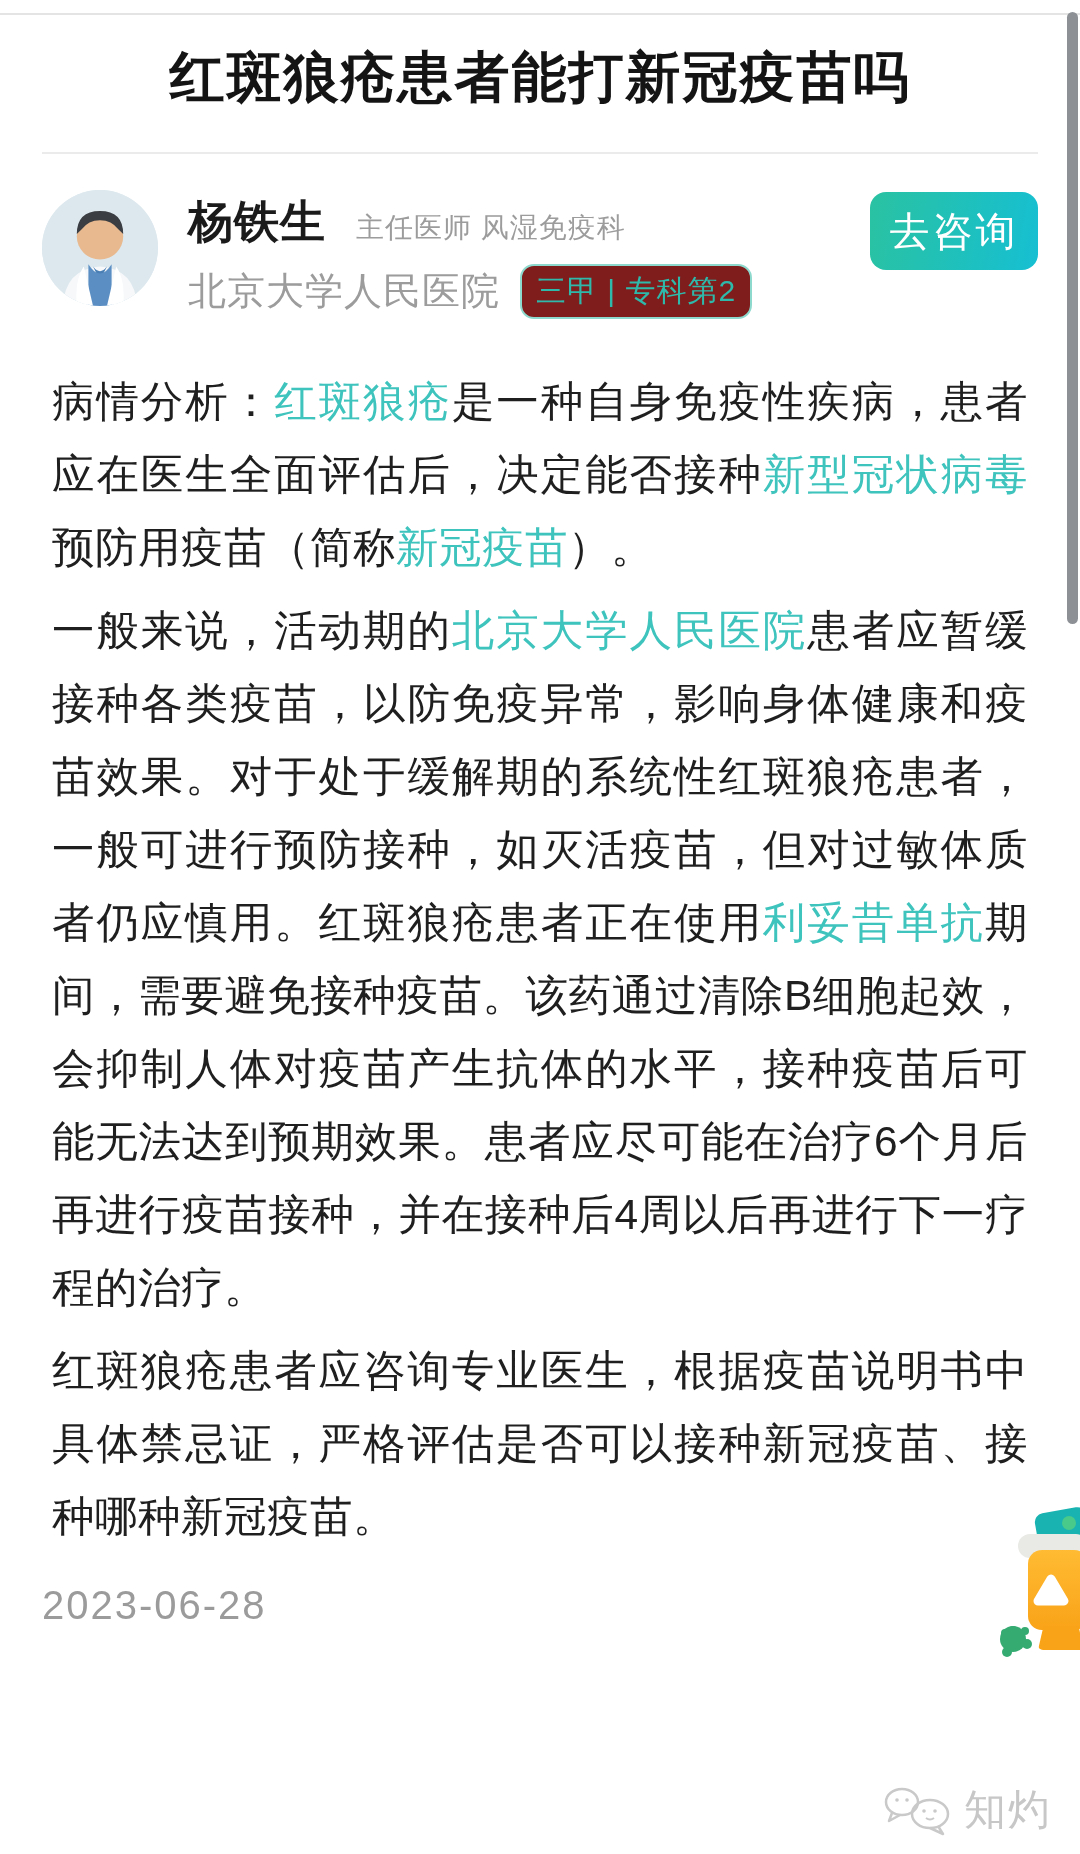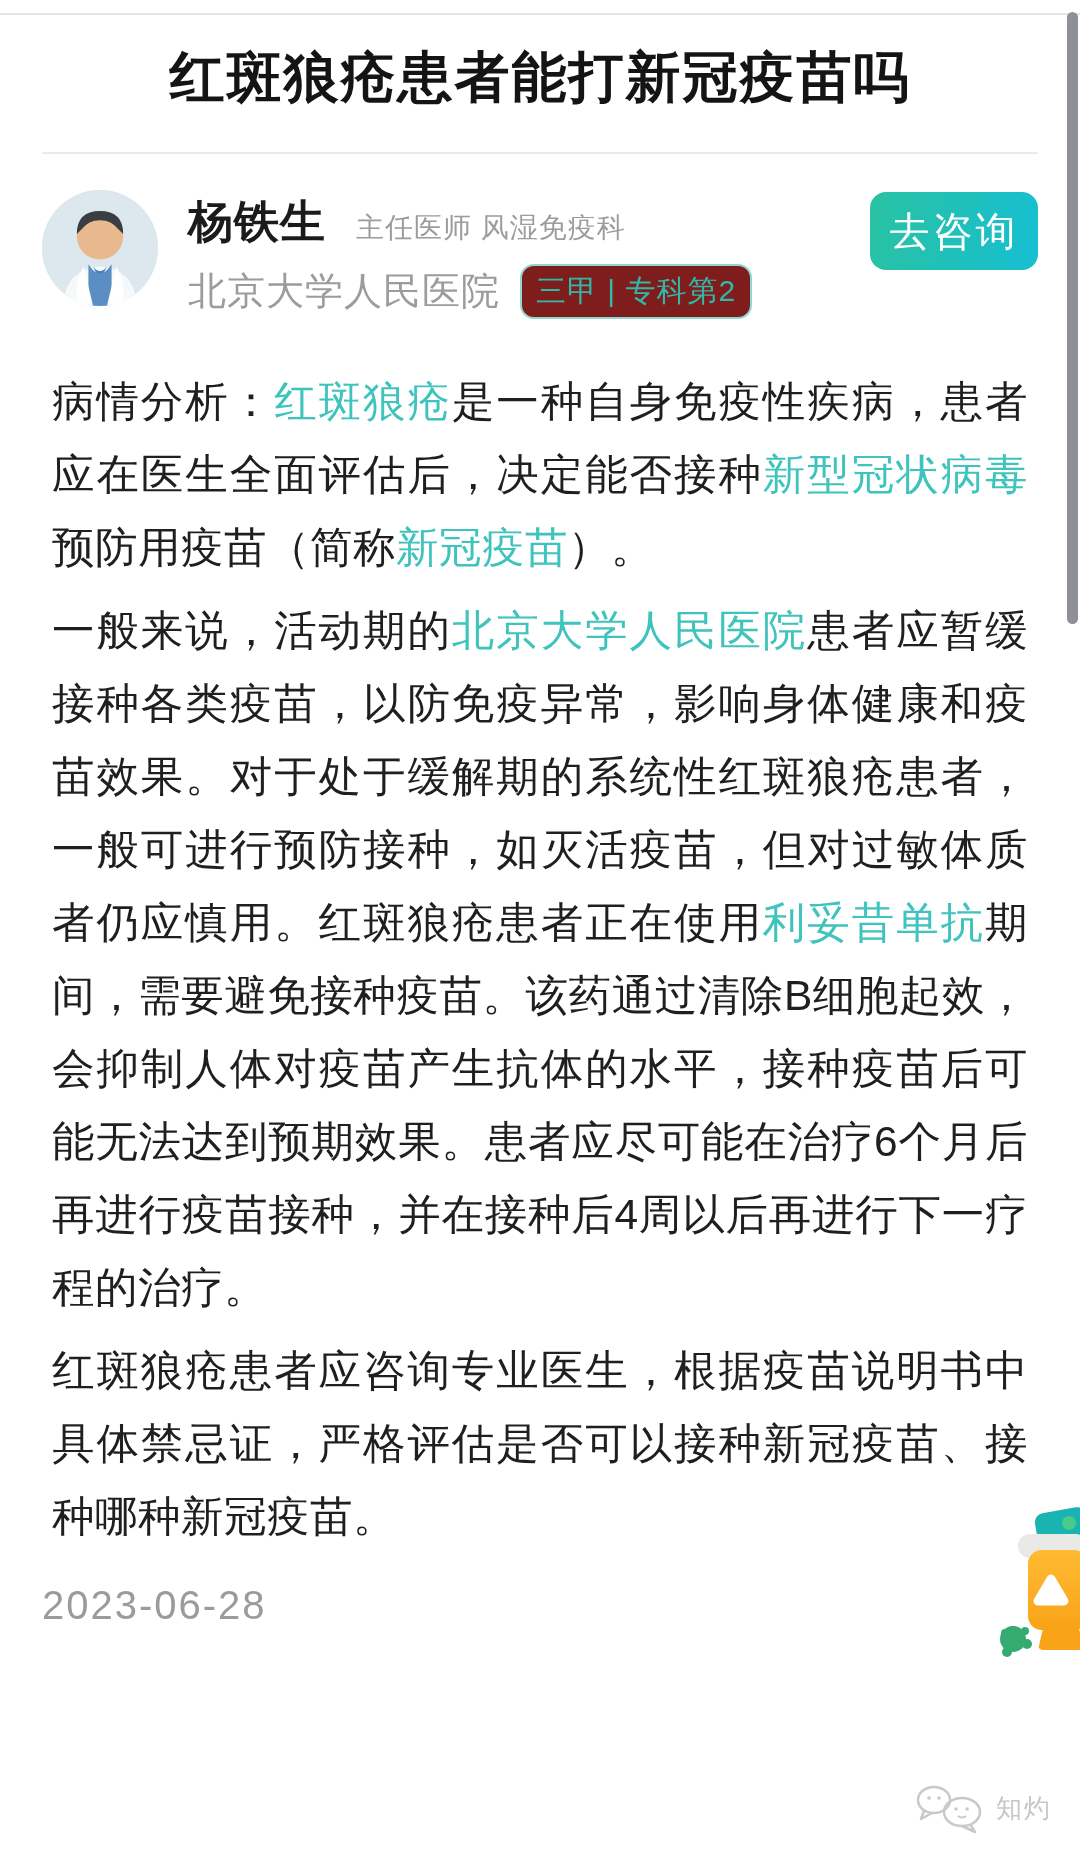--- a/index.html
+++ b/index.html
@@ -77,21 +77,21 @@
     position:absolute;top:118px;left:0;width:26px;height:26px;border-radius:50%;
     background:#35ab72;
     box-shadow:0 -9px 0 -9px #35ab72,14px 5px 0 -8px #35ab72,-6px 13px 0 -8px #35ab72,12px -8px 0 -9px #35ab72,-8px -6px 0 -9px #35ab72;
   }
   
   .watermark{
     position:absolute;right:28px;top:1782px;display:flex;align-items:center;
     color:#c7c7c7;
   }
   .watermark svg{width:78px;height:52px;display:block;}
-  .wm-text{font-size:26px;letter-spacing:2px;margin-left:6px;}
+  .wm-text{font-size:42px;letter-spacing:2px;margin-left:6px;}
 </style>
 </head>
 <body>
 
 <div class="top-hairline"></div>
 
 <div class="content">
   <h1 class="page-title">红斑狼疮患者能打新冠疫苗吗</h1>
   <div class="title-divider"></div>
 

